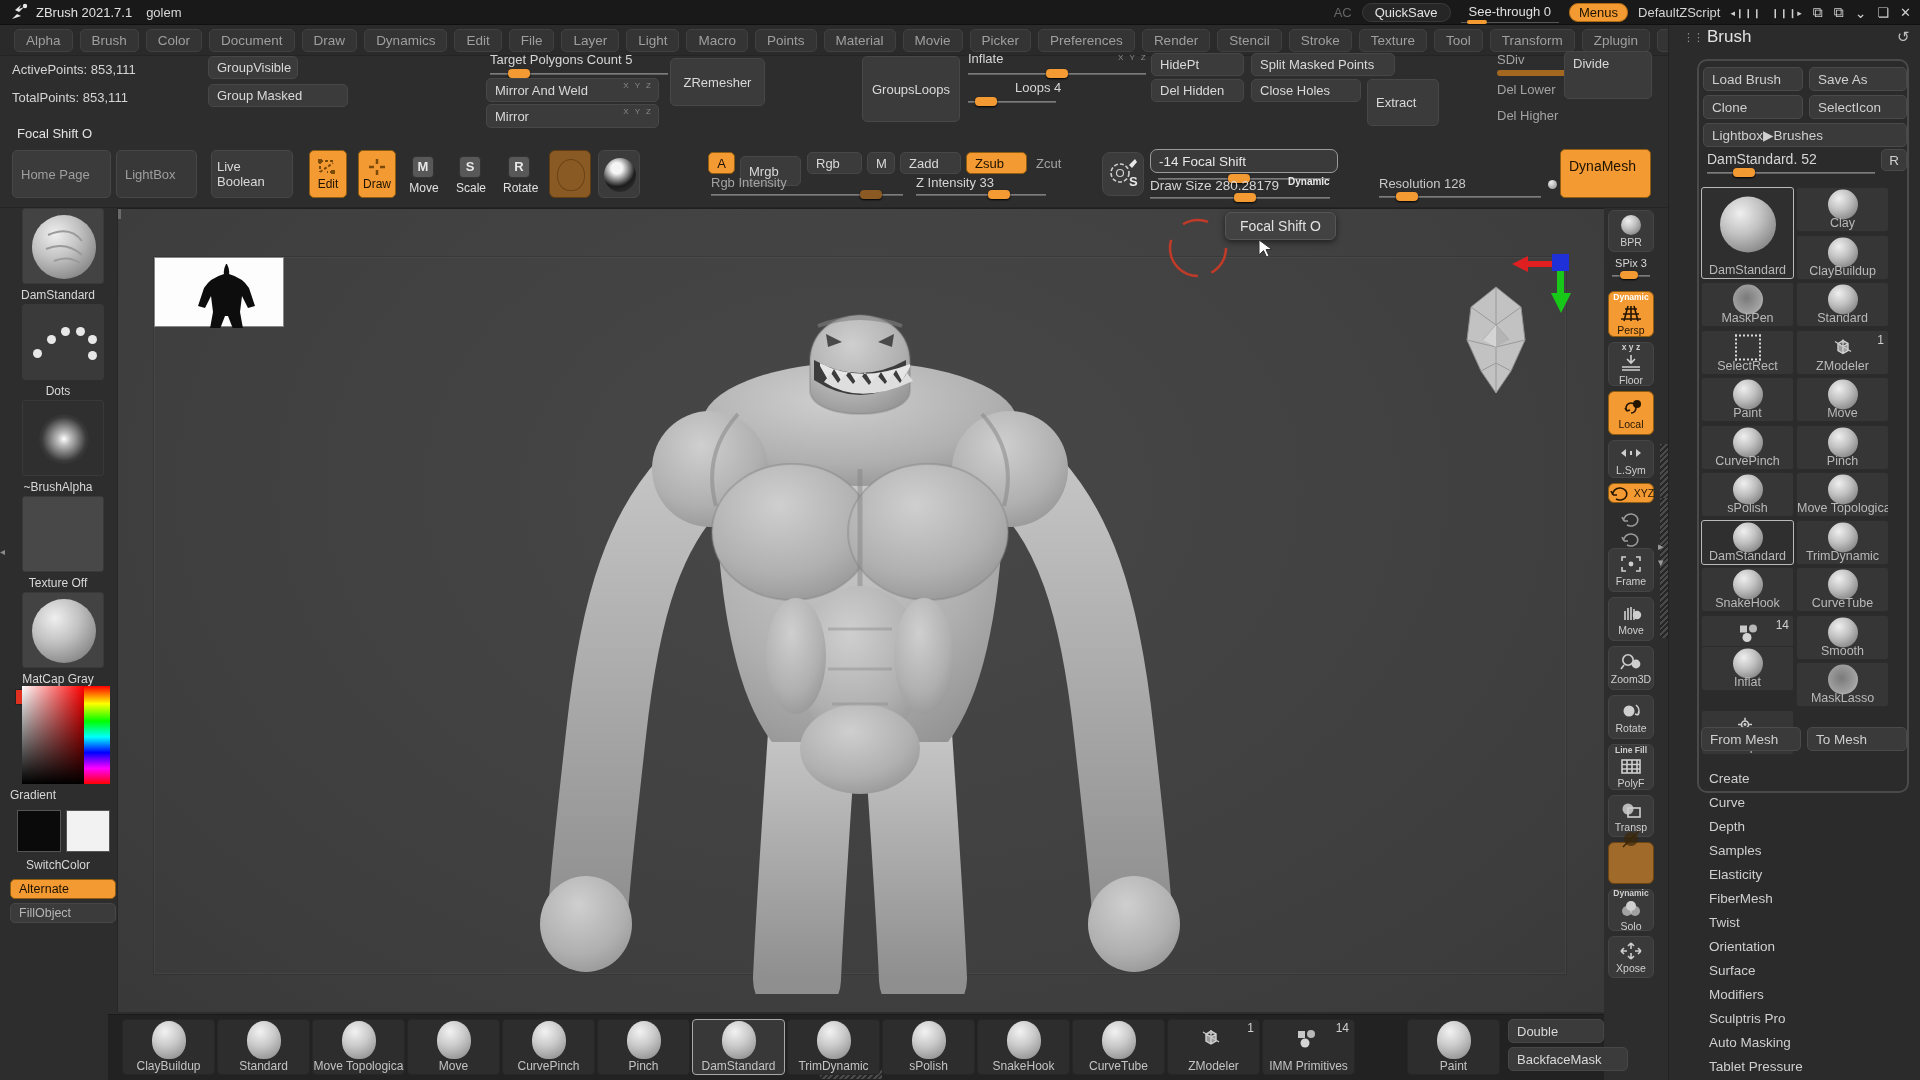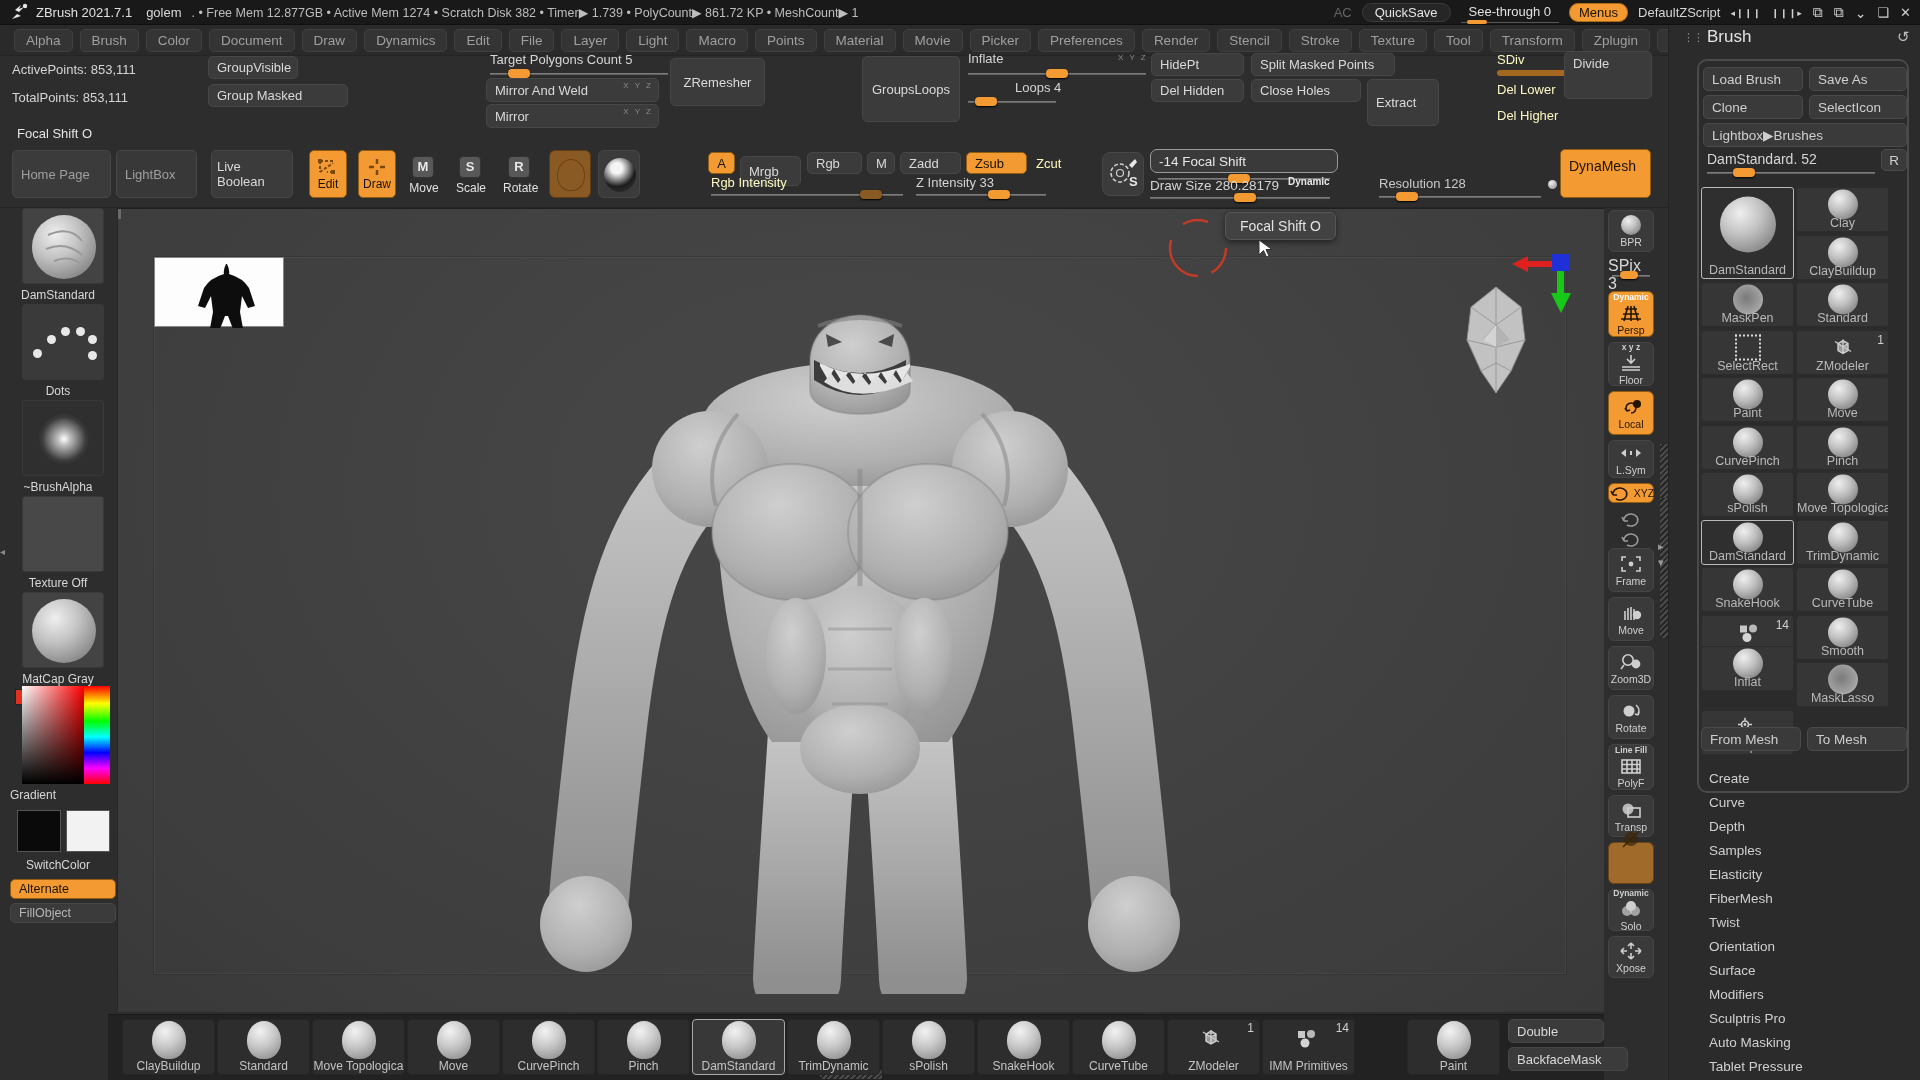--- a/index.html
+++ b/index.html
@@ -24,21 +24,21 @@
   .seethrough .mark { position:absolute; left:6px; bottom:-2px; width:20px; height:4px; background:#f49a33; border-radius:2px; }
   .winglyph { color:#cfcfcf; font-size:12px; letter-spacing:1px; }
   
   #menubar { position:absolute; left:0; top:25px; width:1920px; height:31px; background:#2a2a2a; display:flex; align-items:center; padding-left:14px; gap:7px; border-bottom:1px solid #242424;}
   .menu-item { background:#343434; border:1px solid #404040; border-radius:5px; padding:3px 11px; color:#9f9f9f; font-size:13.5px; }
   
   .btn { position:absolute; background:#3b3b3b; border:1px solid #474747; border-radius:5px; color:#d9d9d9; font-size:13px; display:flex; align-items:center; padding-left:8px; }
   .btn.center { justify-content:center; padding-left:0; }
   .btn.orange { background:#f49a33; border:1px solid #8f5c10; color:#1d1200; }
   .lbl { position:absolute; color:#d5d5d5; font-size:13px; white-space:nowrap; }
-  .lbl.dim { color:#fef9c3; }
+  .lbl.dim { color:#a3a3a3; }
   .track { position:absolute; height:2px; background:linear-gradient(#888,#555); }
   .handle { position:absolute; width:22px; height:9px; border-radius:4px; background:#f49a33; box-shadow:0 1px 2px #000; }
   .handle.dark { background:#8a5a22; }
   .xyz { position:absolute; font-size:8px; color:#8a8a8a; letter-spacing:2px; }
   .sphere { border-radius:50%; background:radial-gradient(circle at 36% 30%, #efefef, #c2c2c2 40%, #8a8a8a 78%, #6f6f6f); }
   .hatch { position:absolute; background:repeating-linear-gradient(135deg,#4a4a4a 0 2px,#262626 2px 4px); }
   
   .side-thumb { position:absolute; left:22px; width:82px; height:76px; background:#434343; border:1px solid #393939; border-radius:3px; }
   .side-lbl { position:absolute; left:0; width:116px; text-align:center; color:#d8d8d8; font-size:12px; }
   
@@ -79,21 +79,20 @@
 
 <div id="root">
 
   <div id="titlebar">
     <svg class="logo" viewBox="0 0 26 18">
       <path d="M6 16 L13 9 L9 7 L15 2 L13 6 L18 4 L11 11 L15 13 Z" fill="#e8e8e8"></path>
       <circle cx="19" cy="3" r="2.2" fill="#e8e8e8"></circle>
     </svg>
     <span class="app">ZBrush 2021.7.1</span>
     <span class="doc">golem</span>
-    <span class="stats">. • Free Mem 12.877GB • Active Mem 1274 • Scratch Disk 382 •  Timer▶ 1.739 • PolyCount▶ 861.72 KP  • MeshCount▶ 1</span>
     <div class="right">
       <span class="tb-flat" style="color:#666;">AC</span>
       <span class="tb-btn">QuickSave</span>
       <span class="seethrough"><span>See-through  0</span><span class="mark"></span></span>
       <span class="tb-orange">Menus</span>
       <span class="tb-flat">DefaultZScript</span>
       <span class="winglyph" style="font-size:9px;">◂❙❙❙</span>
       <span class="winglyph" style="font-size:9px;">❙❙❙▸</span>
       <span class="winglyph" style="font-size:14px;">⧉</span>
       <span class="winglyph" style="font-size:14px;">⧉</span>
@@ -379,21 +378,21 @@
 
   <div id="rtoolbar">
     <div class="hatch" style="left:56px;top:236px;width:9px;height:110px;"></div>
     <div class="hatch" style="left:56px;top:292px;width:9px;height:140px;top:290px;"></div>
     <span class="abs" style="left:54px;top:332px;color:#9a9a9a;font-size:11px;">▸</span>
     <span class="abs" style="left:54px;top:348px;color:#9a9a9a;font-size:11px;">▾</span>
   <div class="rt-btn" style="top: 2px; height: 42px;">
         <span><span style="display:inline-block;width:20px;height:20px;" class="sphere"></span></span>
         <span>BPR</span>
       </div>
-      <div class="abs" style="left: 4px; top: 49px; width: 46px; height: 28px; color: rgb(216, 216, 216); font-size: 16px;"><span>SPix 3</span><div class="track" style="left: 4px; top: 18px; width: 38px;"></div><div class="handle" style="left: 12px; top: 14px; width: 18px; height: 8px;"></div></div>
+      <div class="abs" style="left: 4px; top: 49px; width: 46px; height: 28px; text-align: center; color: rgb(216, 216, 216); font-size: 11px;"><span>SPix 3</span><div class="track" style="left: 4px; top: 18px; width: 38px;"></div><div class="handle" style="left: 12px; top: 14px; width: 18px; height: 8px;"></div></div>
       <div class="rt-btn orange" style="top: 83px; height: 46px;">
         <span class="top">Dynamic</span>
         <span><svg width="24" height="20" viewBox="0 0 24 20">
             <path d="M2 16 H22 M4 11 H20 M6 6 H18 M5 18 L9 3 M19 18 L15 3 M12 18 V3" stroke="currentColor" fill="none" stroke-width="1.6"></path>
           </svg></span>
         <span>Persp</span>
       </div>
       <div class="rt-btn" style="top: 134px; height: 44px;">
         <span class="top">x y z</span>
         <span><svg width="24" height="20" viewBox="0 0 24 20">

